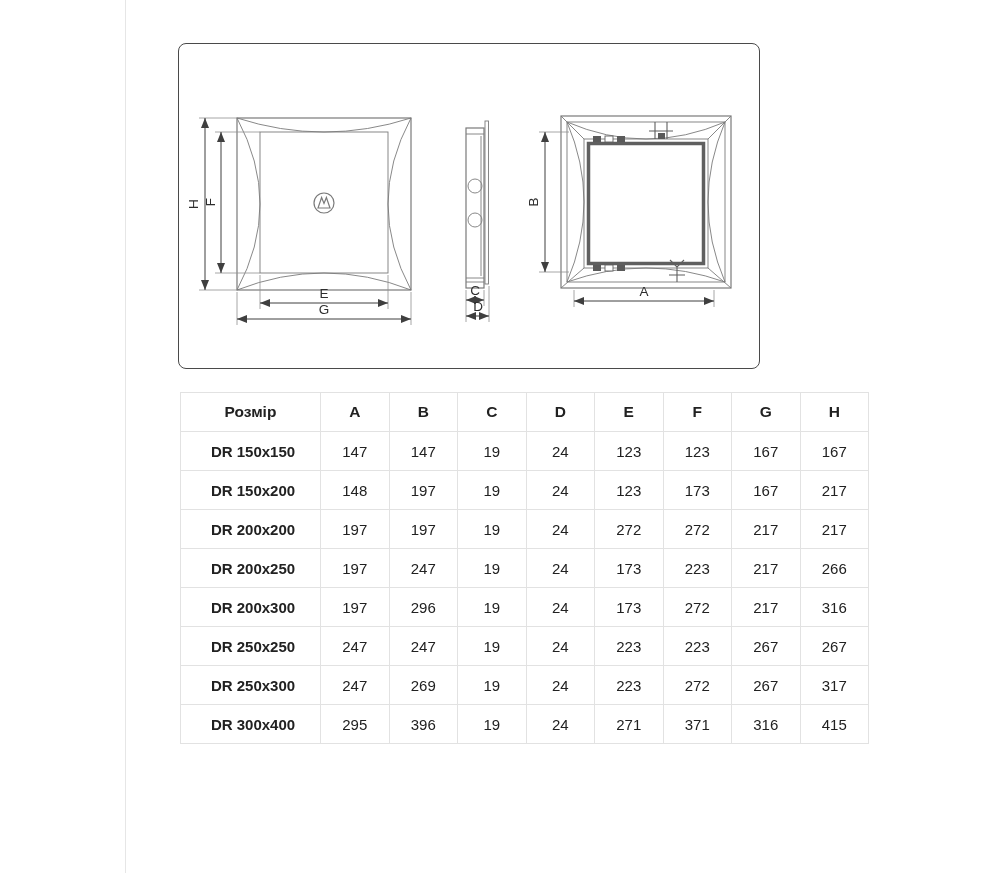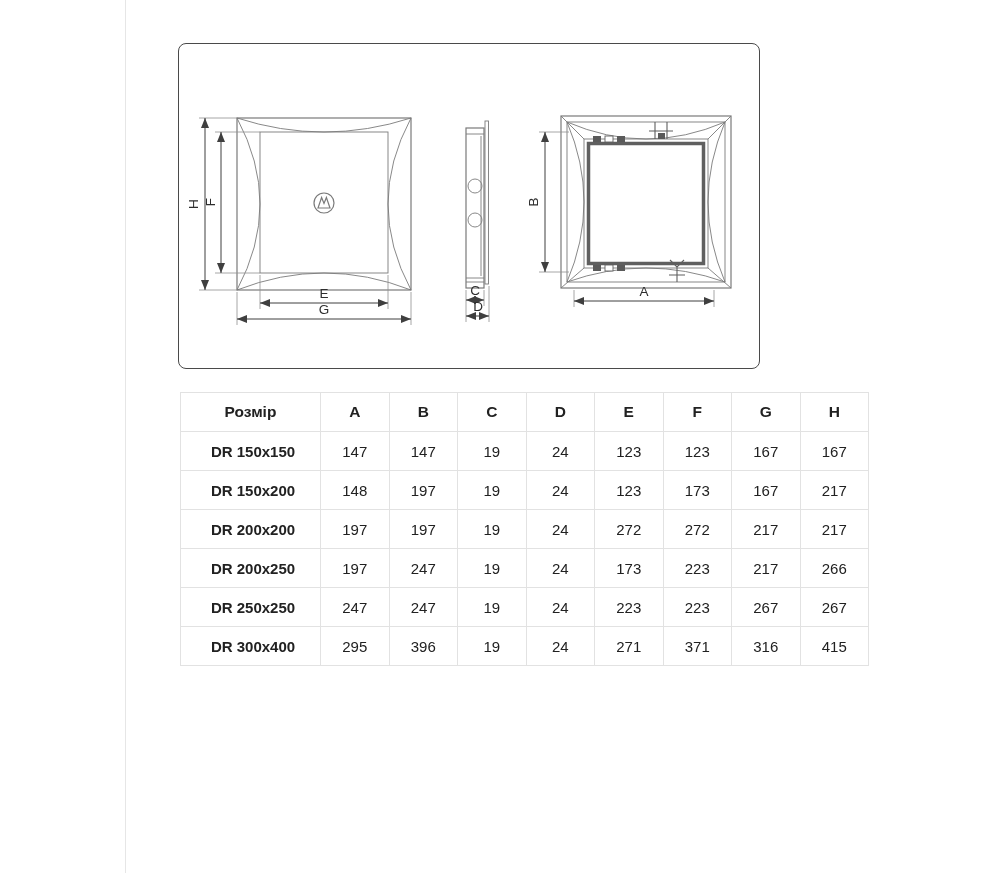--- a/index.html
+++ b/index.html
@@ -221,29 +221,51 @@
         <td>197</td>
         <td>247</td>
         <td>19</td>
         <td>24</td>
         <td>173</td>
         <td>223</td>
         <td>217</td>
         <td>266</td>
       </tr>
       <tr>
+        <td>DR 200x300</td>
+        <td>197</td>
+        <td>296</td>
+        <td>19</td>
+        <td>24</td>
+        <td>173</td>
+        <td>272</td>
+        <td>217</td>
+        <td>316</td>
+      </tr>
+      <tr>
         <td>DR 250x250</td>
         <td>247</td>
         <td>247</td>
         <td>19</td>
         <td>24</td>
         <td>223</td>
         <td>223</td>
         <td>267</td>
         <td>267</td>
+      </tr>
+      <tr>
+        <td>DR 250x300</td>
+        <td>247</td>
+        <td>269</td>
+        <td>19</td>
+        <td>24</td>
+        <td>223</td>
+        <td>272</td>
+        <td>267</td>
+        <td>317</td>
       </tr>
       <tr>
         <td>DR 300x400</td>
         <td>295</td>
         <td>396</td>
         <td>19</td>
         <td>24</td>
         <td>271</td>
         <td>371</td>
         <td>316</td>

